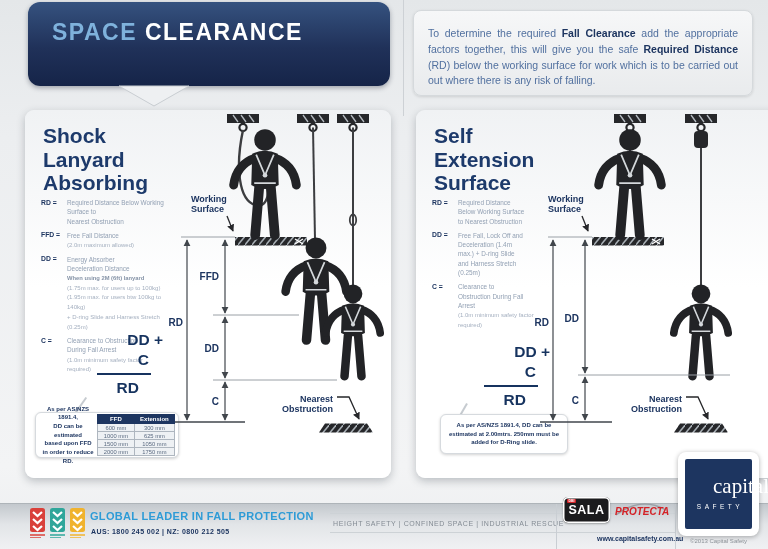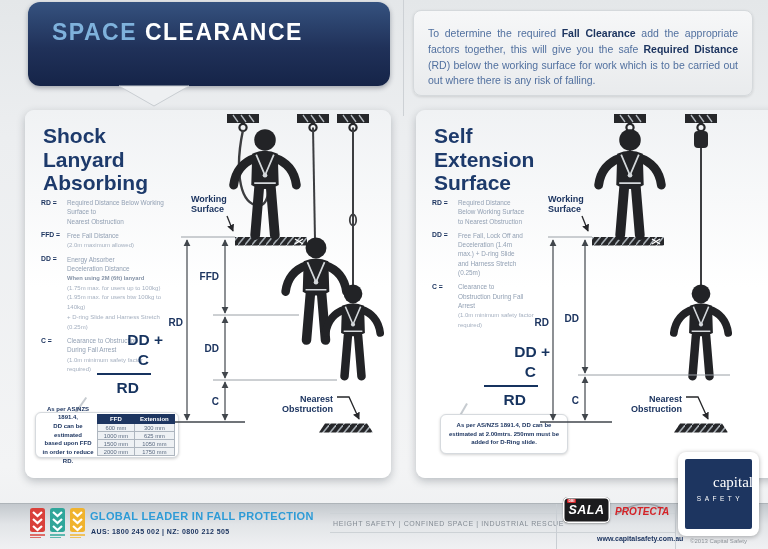--- a/index.html
+++ b/index.html
@@ -85,30 +85,30 @@
             color:#1d3560; letter-spacing:.4px; }
   .services { position:absolute; left:333px; top:16px; font-size:7px; color:#848c94; letter-spacing:.6px; }
   .f-line-a { position:absolute; left:330px; top:9px;  width:345px; height:1px; background:#cdd2d6; }
   .f-line-b { position:absolute; left:330px; top:28px; width:345px; height:1px; background:#cdd2d6; }
   .website { position:absolute; left:597px; top:31px; font-size:7px; font-weight:bold; color:#1d3560; }
   .vsep1 { position:absolute; left:556px; top:0; width:1px; height:46px; background:#c9ced3; }
   .vsep2 { position:absolute; left:675px; top:0; width:1px; height:46px; background:#c9ced3; }
 
   .sala { position:absolute; left:563px; top:497px; width:47px; height:26px; background:#1b1b1d;
           border-radius:5px; box-shadow:inset 0 0 0 1.5px #fff, 0 1px 2px rgba(0,0,0,.3); text-align:center; }
-  .sala .word { color:#fff; font-style:italic; font-weight:bold; font-size:12.5px; line-height:26px; letter-spacing:.5px; }
+  .sala .word { color:#fff; font-weight:bold; font-size:12.5px; line-height:26px; letter-spacing:.5px; }
   .sala .dbi { position:absolute; left:4px; top:2px; background:#d42227; color:#fff; font-size:3.5px;
                font-weight:bold; padding:0 1.5px; border-radius:1px; }
   .protecta { position:absolute; left:613px; top:500px; }
 
   .cap-block { position:absolute; left:678px; top:452px; width:81px; height:84px; background:#fff;
                border-radius:8px; box-shadow:0 1px 5px rgba(0,0,0,.3); }
   .cap-inner { position:absolute; left:7px; top:7px; width:67px; height:70px; background:#1d3560; border-radius:2px;
                text-align:center; }
-  .cap-word { font-family:"Liberation Serif", serif; color:#fff; font-size:15px; margin-top:15px;padding-left:28px; }
+  .cap-word { font-family:"Liberation Serif", serif; color:#fff; font-size:21px; margin-top:15px;padding-left:28px; }
   .cap-sub  { color:#fff; font-size:6.5px; letter-spacing:3.5px; margin-top:4px; padding-left:3px; }
   .copyright { position:absolute; left:678px; top:538px; width:81px; text-align:center; font-size:6px; color:#8a9096; }
 </style>
 </head>
 <body>
 
 <svg width="0" height="0" style="position:absolute">
   <defs>
     <pattern id="hatch" patternUnits="userSpaceOnUse" width="7" height="9">
       <rect width="7" height="9" fill="#26272a"></rect>

